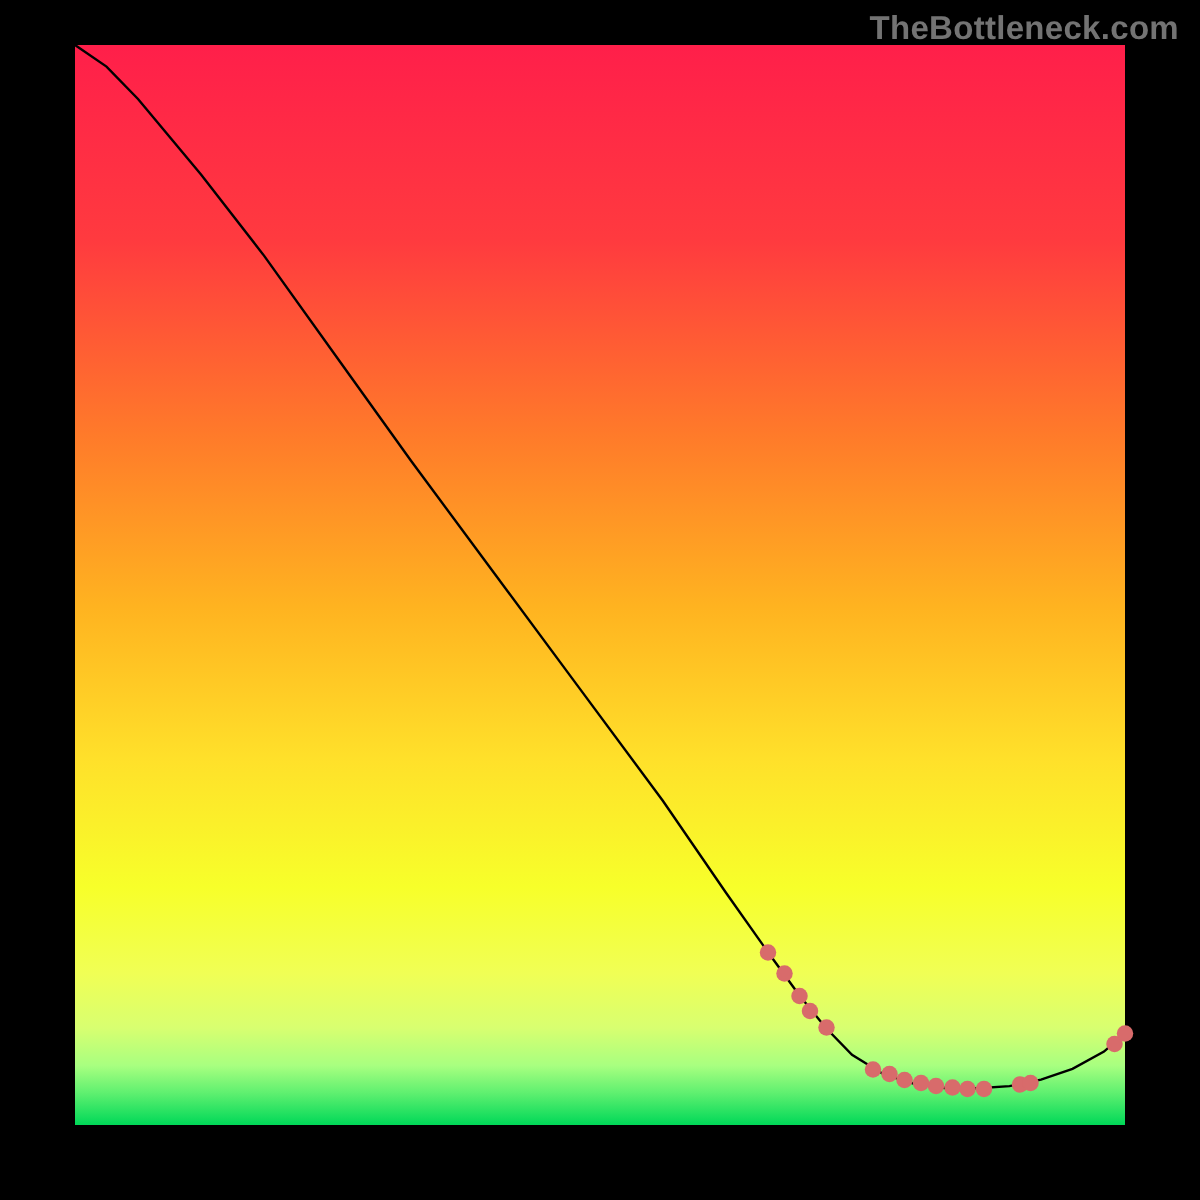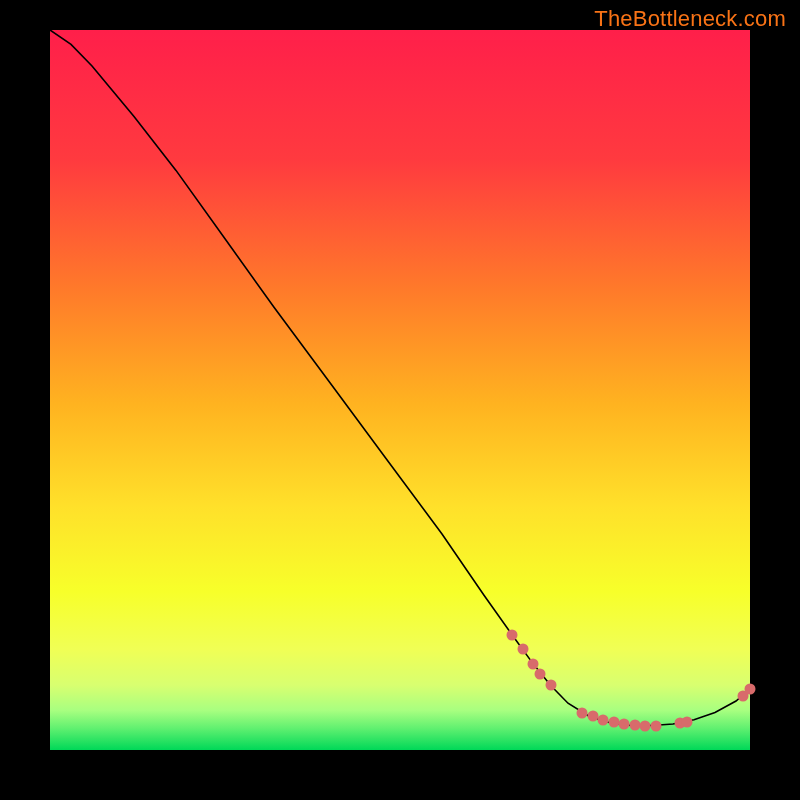--- a/index.html
+++ b/index.html
@@ -1,17 +1,17 @@
 <!DOCTYPE html>
 <html><head>
 <meta charset="utf-8">
 <style>
   * { margin: 0; padding: 0; box-sizing: border-box; }
   body { width: 800px; height: 800px; background: #000; position: relative; font-family: Arial, sans-serif; }
-  .watermark { position: absolute; top: 6px; right: 14px; color: #f97316; font-size: 22px; font-weight: 400; letter-spacing: 0.2px; }
+  .watermark { position: absolute; top: 6px; right: 14px; color: #737373; font-size: 22px; font-weight: 700; letter-spacing: 0.2px; }
   .plot-area { position: absolute; left: 50px; top: 30px; width: 700px; height: 720px; }
   .gradient-bg { position: absolute; left: 0; top: 0; width: 100%; height: 100%; }
   .curve-layer { position: absolute; left: 0; top: 0; width: 100%; height: 100%; pointer-events: none; }
   .marker { position: absolute; width: 11px; height: 11px; border-radius: 50%; background: #d86b6b; transform: translate(-50%, -50%); }
 </style>
 </head>
 <body>
 
 <div class="watermark">TheBottleneck.com</div>
 

